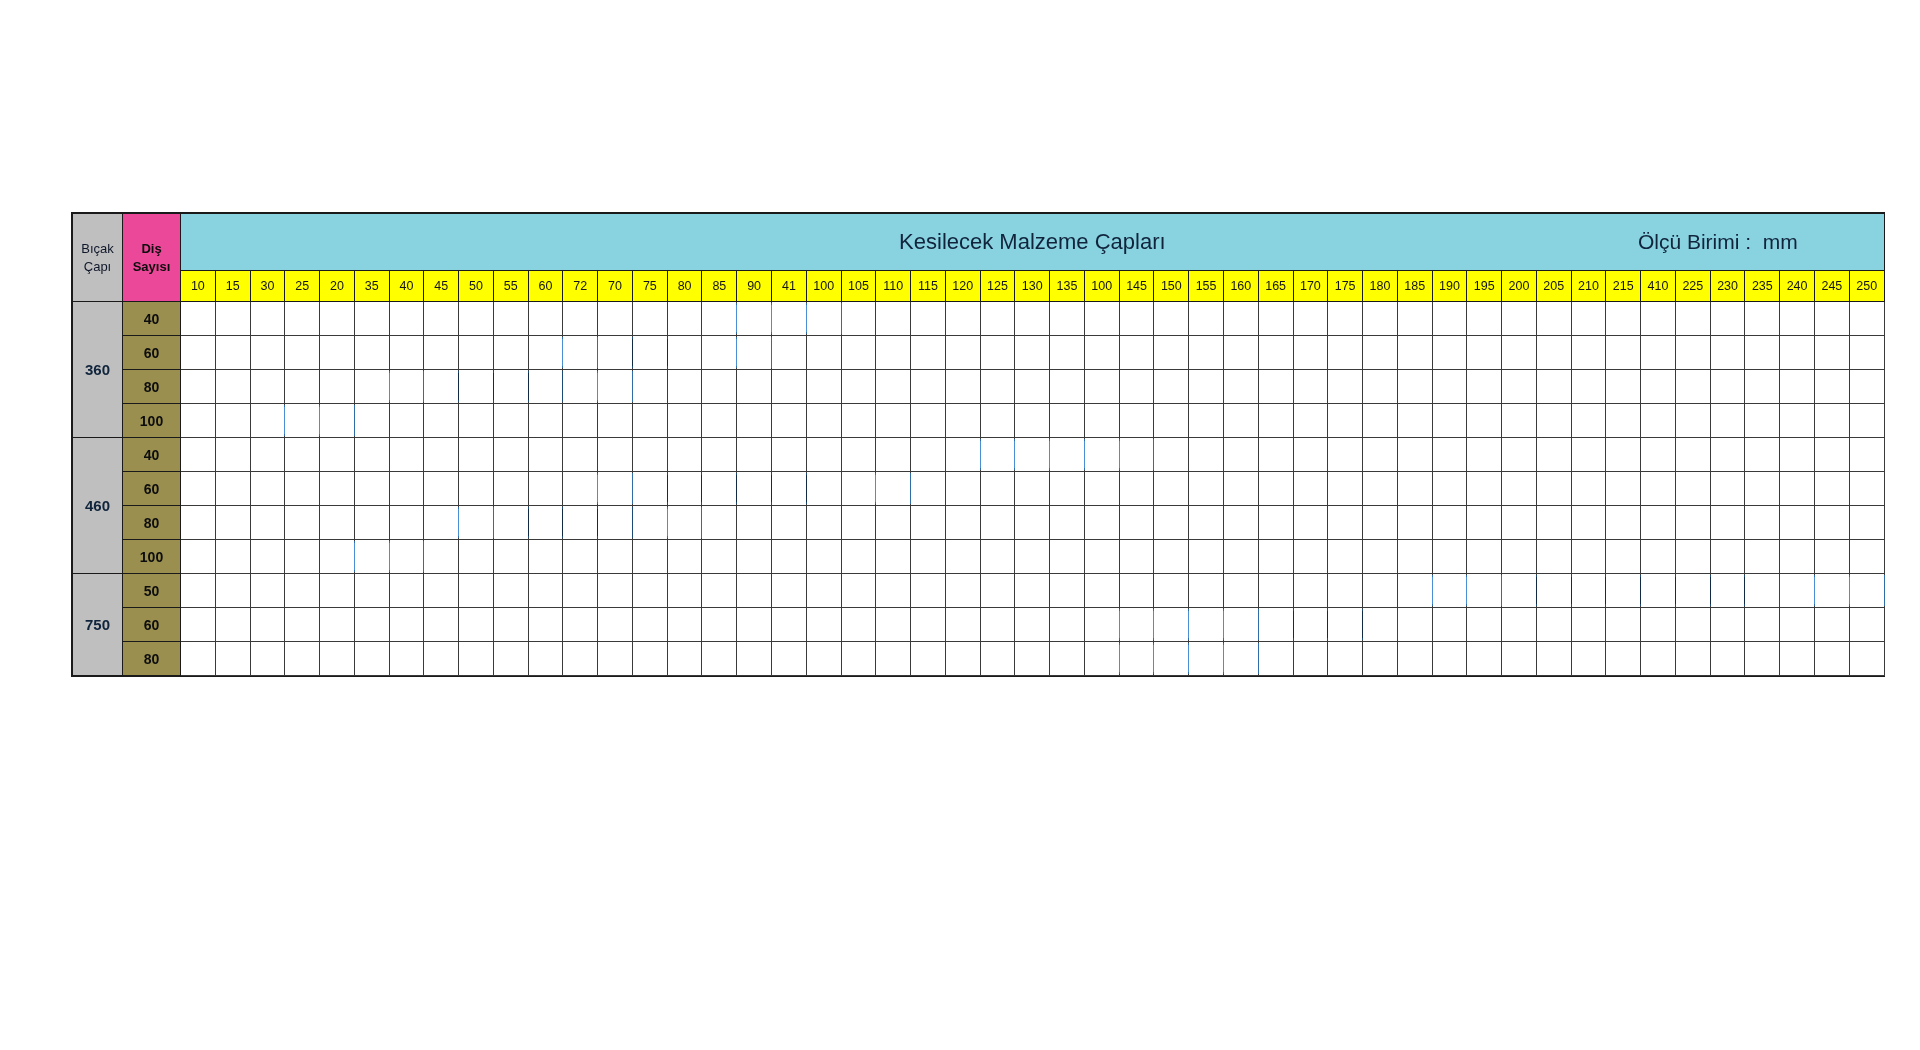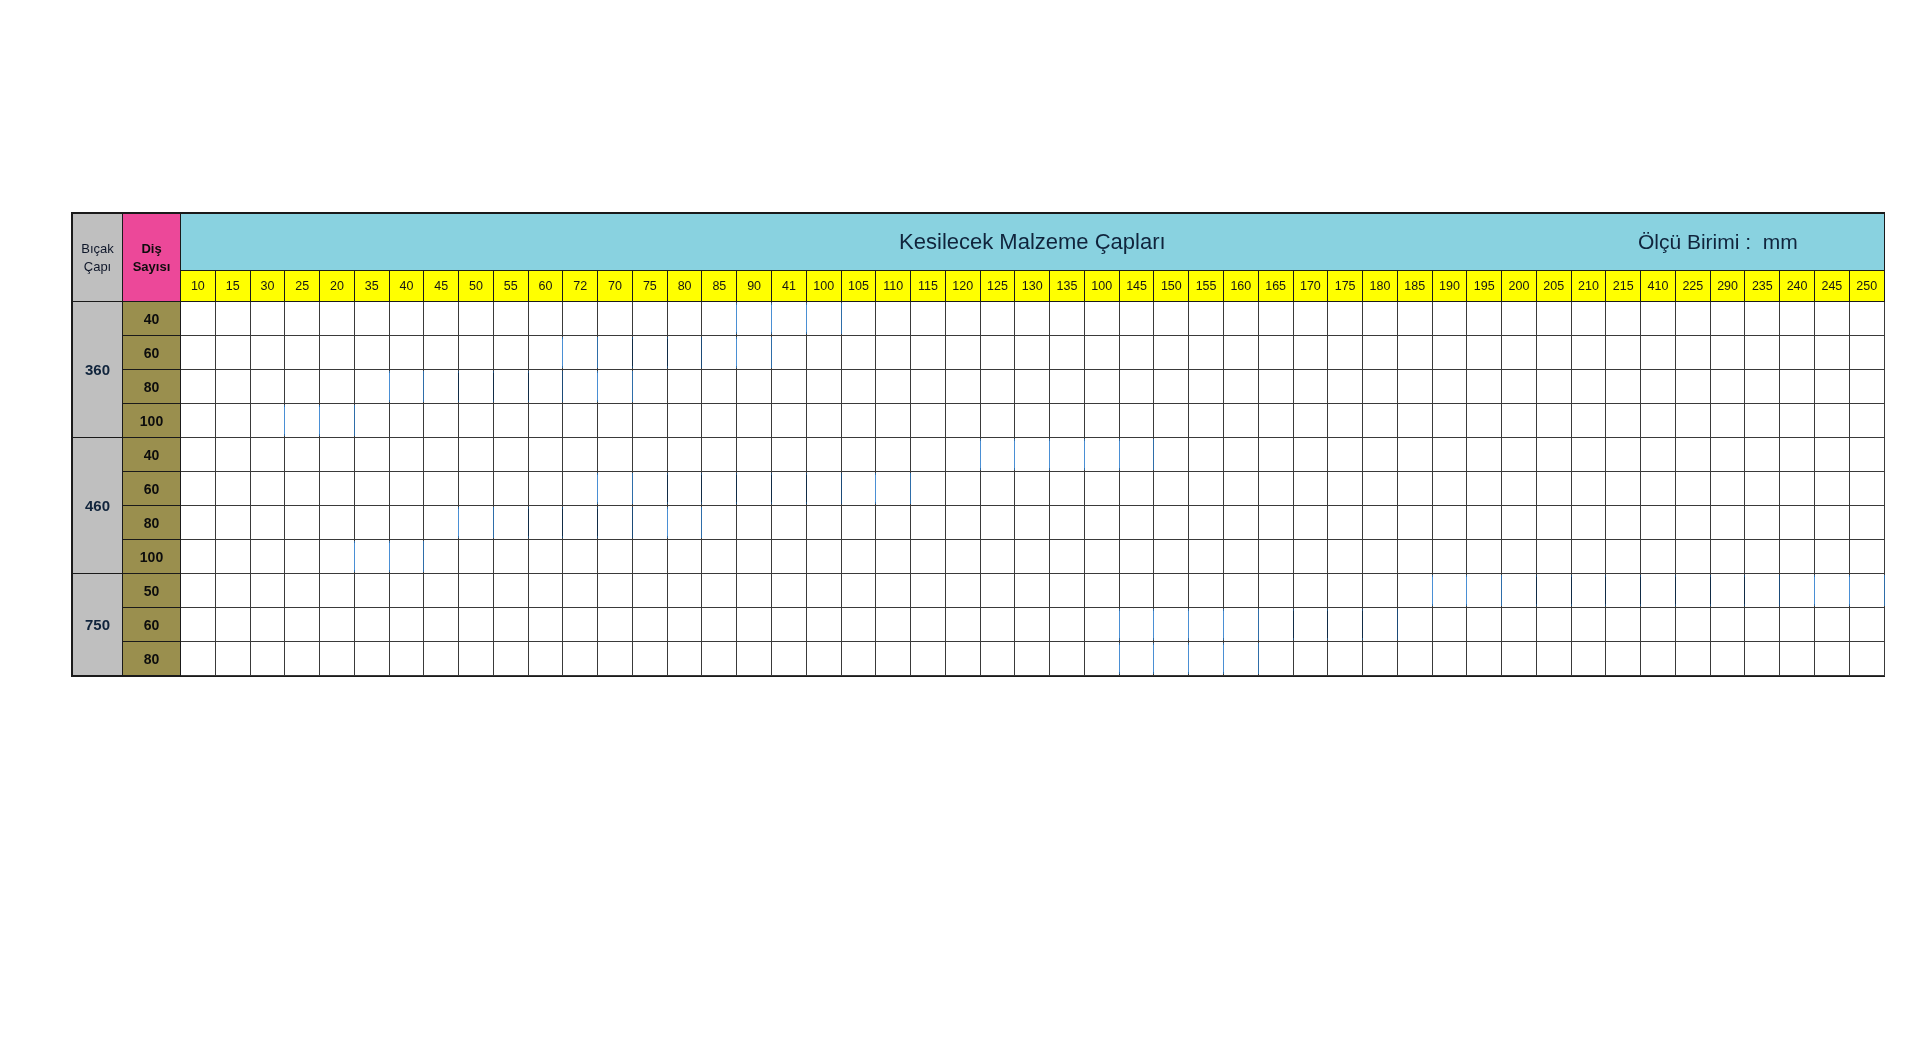--- a/index.html
+++ b/index.html
@@ -216,21 +216,21 @@
             <td class="scale-cell">180</td>
             <td class="scale-cell">185</td>
             <td class="scale-cell">190</td>
             <td class="scale-cell">195</td>
             <td class="scale-cell">200</td>
             <td class="scale-cell">205</td>
             <td class="scale-cell">210</td>
             <td class="scale-cell">215</td>
             <td class="scale-cell">410</td>
             <td class="scale-cell">225</td>
-            <td class="scale-cell">290</td>
+            <td class="scale-cell">230</td>
             <td class="scale-cell">235</td>
             <td class="scale-cell">240</td>
             <td class="scale-cell">245</td>
             <td class="scale-cell">250</td>
           </tr>
 
       </tbody>
         <tbody id="data-body">
           <tr class="rowband">
             <td class="group-cell" rowspan="4">360</td>

